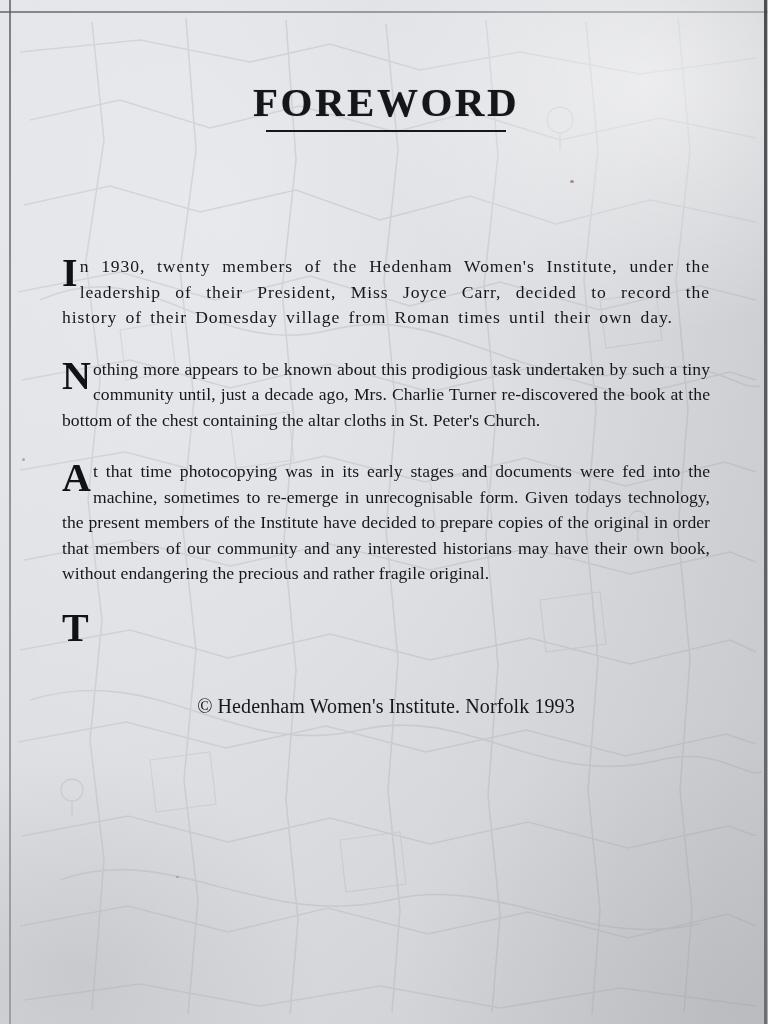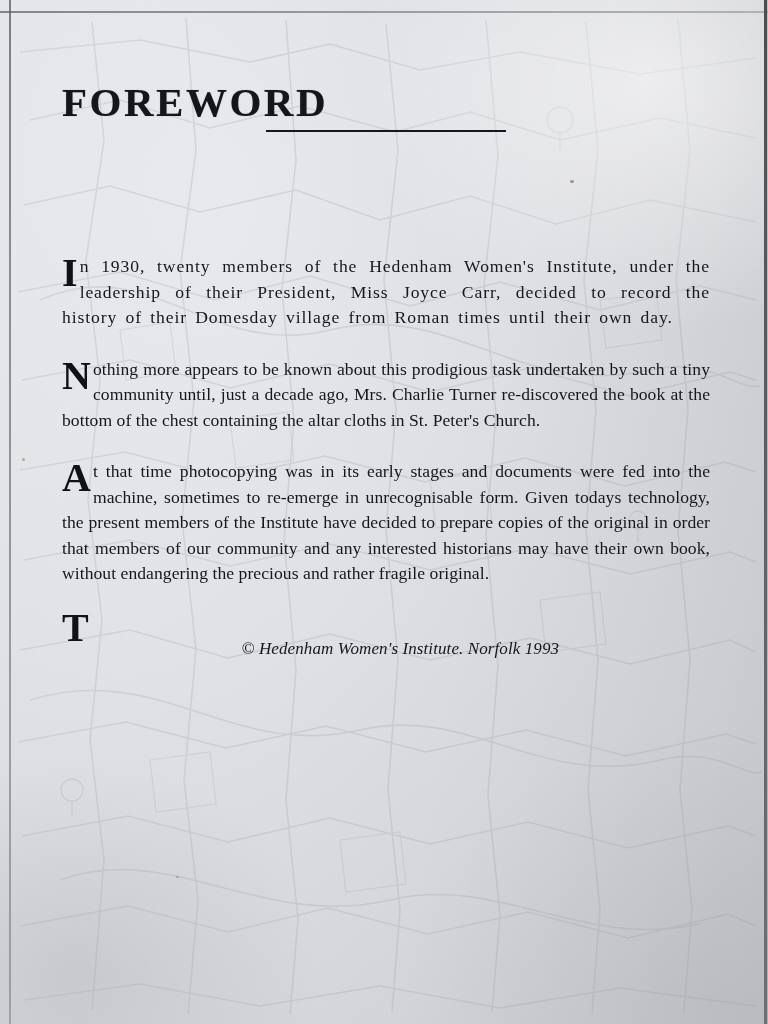--- a/index.html
+++ b/index.html
@@ -80,20 +80,21 @@
     top: 0;
     width: 768px;
     height: 1024px;
     padding: 0 58px 0 62px;
     box-sizing: border-box;
   }
 
   .title {
     margin: 0;
     padding-top: 78px;
+    text-align: center;
     font-family: "Liberation Serif", serif;
     font-size: 41px;
     font-weight: 700;
     letter-spacing: 2.5px;
     color: #14161a;
     text-shadow: 0 0 1px rgba(0,0,0,0.35);
   }
   .title-rule {
     width: 240px;
     height: 2px;
@@ -129,26 +130,25 @@
     color: #101216;
   }
 
   .para-1 { margin-bottom: 36px; }
   .para-1 .line-spread {
     letter-spacing: 0.9px;
     word-spacing: 3px;
   }
 
   .copyright {
-    margin-top: 52px;
+    margin-top: 108px;
     text-align: center;
-    font-size: 17px;
+    font-size: 20px;
     color: #15171b;
     letter-spacing: 0.1px;
-    font-style: italic;
   }
 
   
   .speck {
     position: absolute;
     background: rgba(120,70,40,0.55);
     border-radius: 50%;
     pointer-events: none;
   }
 </style>

